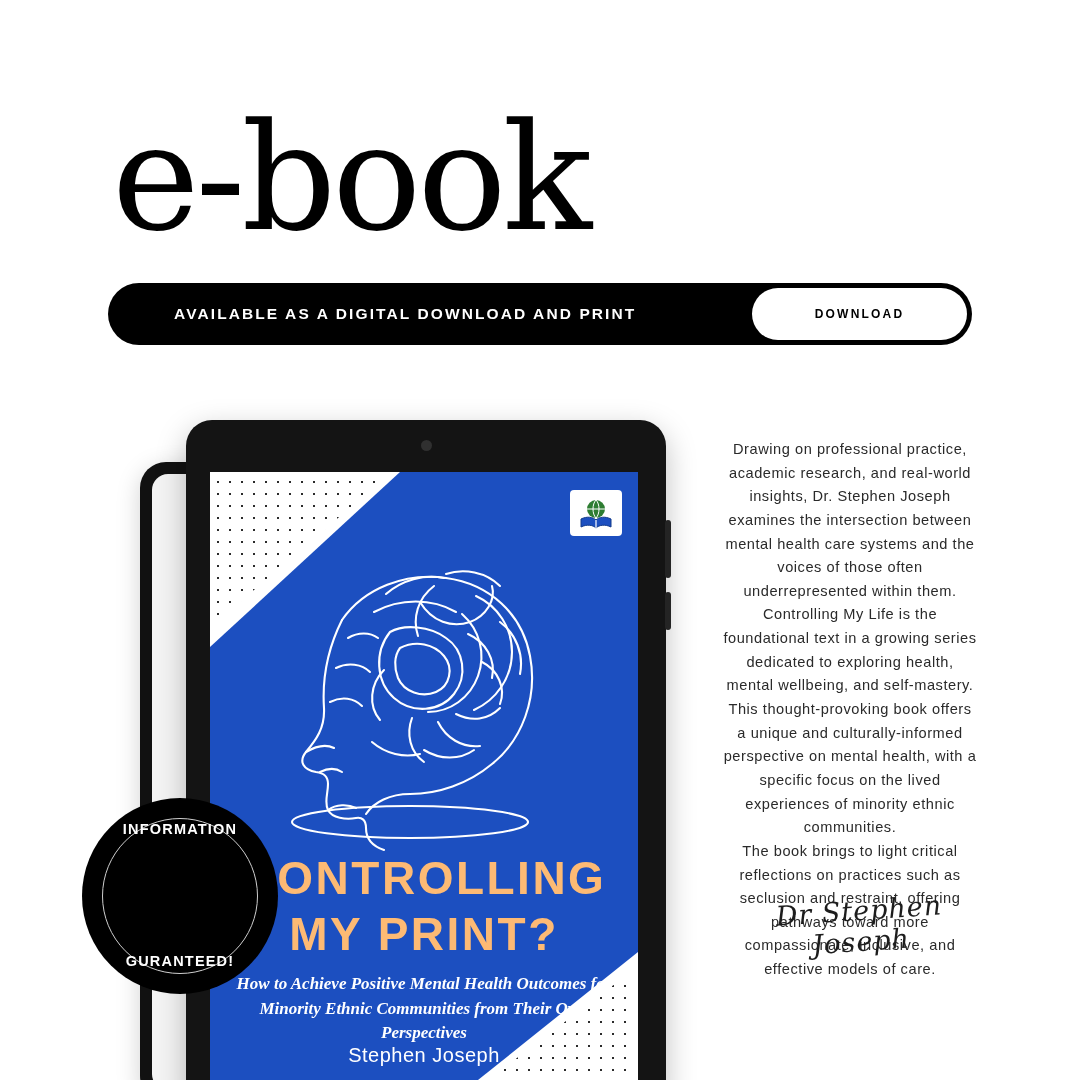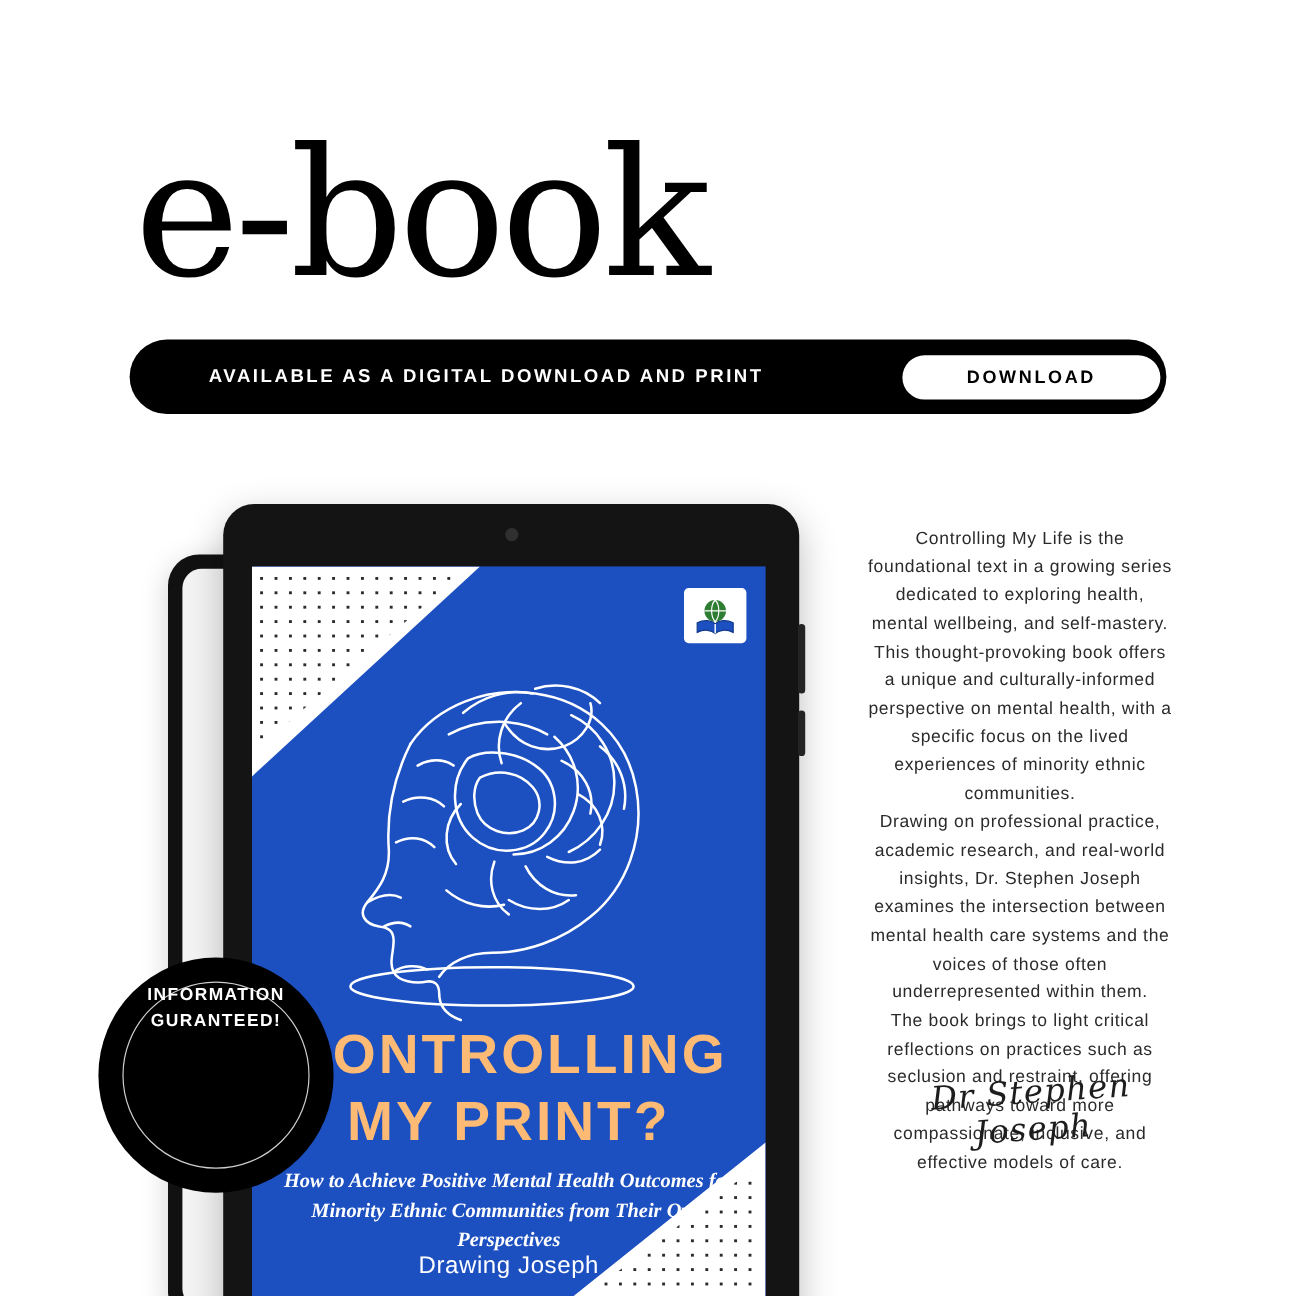--- a/index.html
+++ b/index.html
@@ -41,28 +41,28 @@
   }
   .pill-text {
     color: #fff;
     font-size: 15.5px;
     font-weight: 700;
     letter-spacing: 2.1px;
     padding-left: 66px;
     white-space: nowrap;
   }
   .download-btn {
-    width: 215px; height: 37px;
+    width: 215px; height: 52px;
     background: #fff;
     border-radius: 26px;
     display: flex;
     align-items: center;
     justify-content: center;
     color: #000;
-    font-size: 15px;
+    font-size: 12px;
     font-weight: 700;
     letter-spacing: 2.2px;
     cursor: pointer;
     border: none;
     font-family: "Liberation Sans", sans-serif;
   }
 
   
   .tablet-back {
     position: absolute;
@@ -199,21 +199,21 @@
     justify-content: center;
     z-index: 5;
   }
   .badge-inner {
     width: 156px; height: 156px;
     border: 1.5px solid #cfcfcf;
     border-radius: 50%;
     display: flex;
     flex-direction: column;
     align-items: center;
-    justify-content: flex-start;
+    justify-content: space-between;
     color: #fff;
     font-size: 14.5px;
     font-weight: 700;
     letter-spacing: 1.2px;
     line-height: 1.5;
     text-align: center;
   }
 
   
   .desc {
@@ -306,32 +306,32 @@
           <path d="M112 166 C124 160 138 162 146 170"></path>
           <path d="M124 136 C134 130 146 130 154 136"></path>
         </g>
       </svg>
 
       <div class="cover-title">
         <div>CONTROLLING</div>
         <div>MY PRINT?</div>
       </div>
       <div class="cover-sub">How to Achieve Positive Mental Health Outcomes for Minority Ethnic Communities from Their Own Perspectives</div>
-      <div class="cover-author">Drawing Joseph</div>
+      <div class="cover-author">Stephen Joseph</div>
     </div>
   </div>
 
   <div class="badge-outer">
     <div class="badge-inner">
       <span>INFORMATION</span>
       <span>GURANTEED!</span>
     </div>
   </div>
 
   <div class="desc">
+    <p>Drawing on professional practice, academic research, and real-world insights, Dr. Stephen Joseph examines the intersection between mental health care systems and the voices of those often underrepresented within them.</p>
     <p>Controlling My Life is the foundational text in a growing series dedicated to exploring health, mental wellbeing, and self-mastery. This thought-provoking book offers a unique and culturally-informed perspective on mental health, with a specific focus on the lived experiences of minority ethnic communities.</p>
-    <p>Drawing on professional practice, academic research, and real-world insights, Dr. Stephen Joseph examines the intersection between mental health care systems and the voices of those often underrepresented within them.</p>
     <p>The book brings to light critical reflections on practices such as seclusion and restraint, offering pathways toward more compassionate, inclusive, and effective models of care.</p>
   </div>
 
   <div class="signature">Dr Stephen Joseph</div>
 
 </div>
 
 </body></html>

